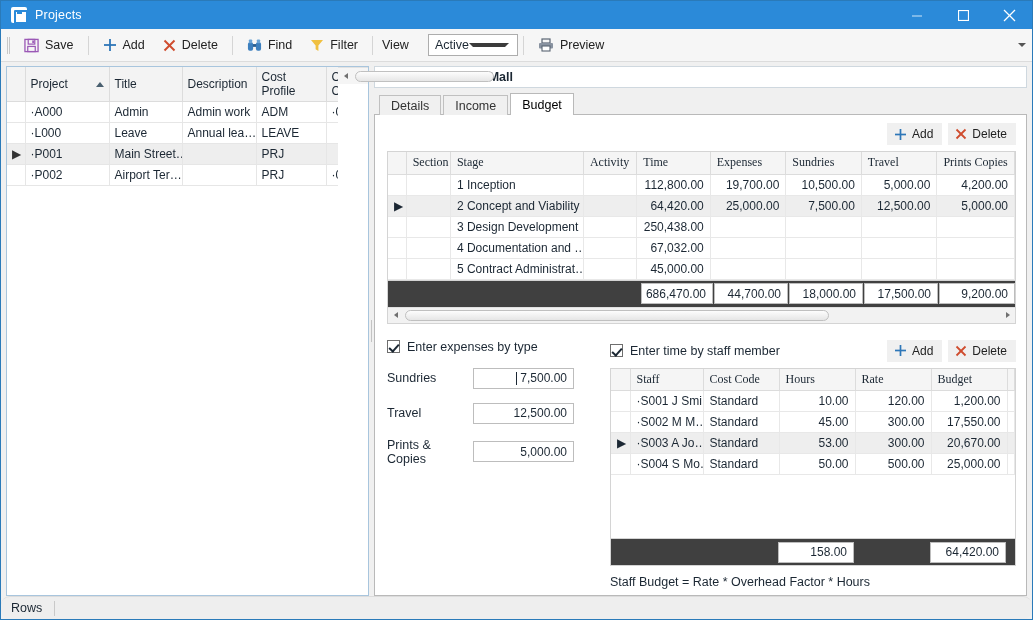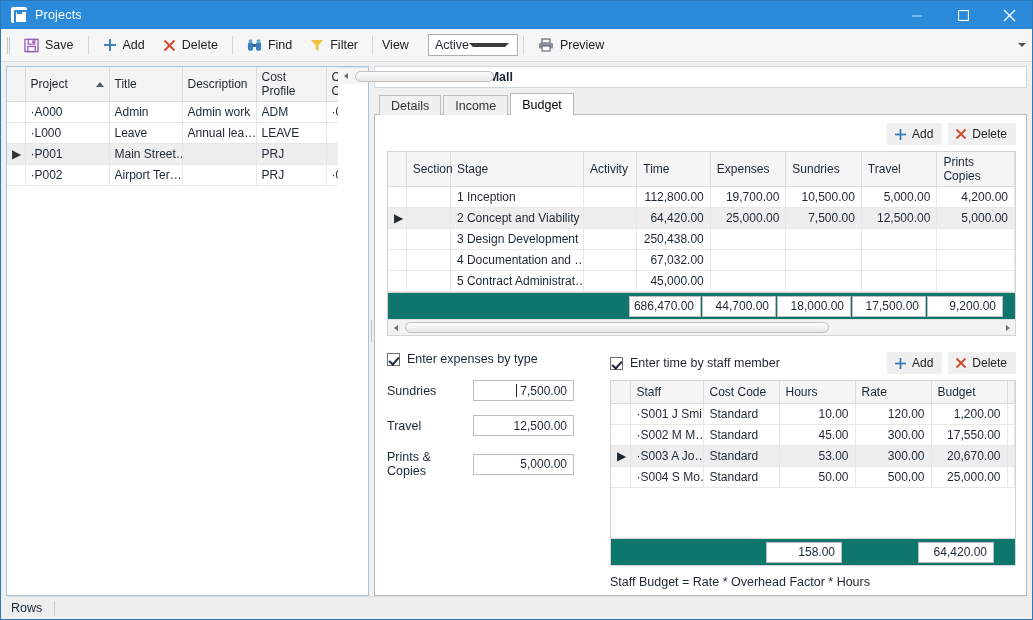--- a/index.html
+++ b/index.html
@@ -108,31 +108,31 @@
 
   
   .btn-row { display:flex; justify-content:flex-end; align-items:center; height:22px; flex:0 0 22px; }
   .minibtn { display:flex; align-items:center; height:22px; padding:0 9px 0 7px; background:#f0f0f0; font-size:12px; margin-left:6px; color:#222;}
   .minibtn svg { margin-right:5px; display:block;}
 
   .sheet { border:1px solid #d4d4d4; margin-top:6px; background:#fff; }
   table.sheet-tbl { border-collapse:collapse; width:100%; table-layout:fixed; }
   table.sheet-tbl th {
     background:#f5f5f5; border-right:1px solid #dcdcdc; border-bottom:1px solid #dcdcdc;
-    font-weight:normal; font-size:12px; text-align:left; padding:3px 6px; height:22px; color:#1b2733;
+    font-weight:normal; font-size:12px; text-align:left; padding:3px 6px; height:22px; color:#1b2733;font-family:Liberation Serif, serif;
   }
   table.sheet-tbl td {
     border-right:1px solid #e8e8e8; border-bottom:1px solid #e8e8e8;
     padding:2px 6px; height:21px; font-size:12px; white-space:nowrap; overflow:hidden;
   }
   table.sheet-tbl td.num { text-align:right; }
   table.sheet-tbl tr.sel td { background:#eeeeee; }
   td.ind { text-align:center; padding:0; width:18px; }
 
-  .totals-row { background:#0f766e; border-top:1px solid #d4d4d4; display:flex; height:27px; align-items:center; padding:12px;justify-content:space-between; }
+  .totals-row { background:#404040; border-top:1px solid #d4d4d4; display:flex; height:27px; align-items:center; padding:0;justify-content:space-between; }
   .tot-cell { height:21px; background:#fff; border:1px solid #bdbdbd; display:flex; align-items:center; justify-content:flex-end;
     padding:0 6px; font-size:12px; margin-left:1px; }
   .tot-spacer { flex:1; }
 
   .sheet-hscroll { height:16px; background:#f2f2f2; border-top:1px solid #e0e0e0; display:flex; align-items:center; }
 
   
   .lower { display:flex; margin-top:16px; flex:1; min-height:0; }
   .lower-left { width:215px; flex:0 0 215px; }
   .lower-right { flex:1; display:flex; flex-direction:column; min-width:0; padding-left:8px; }

